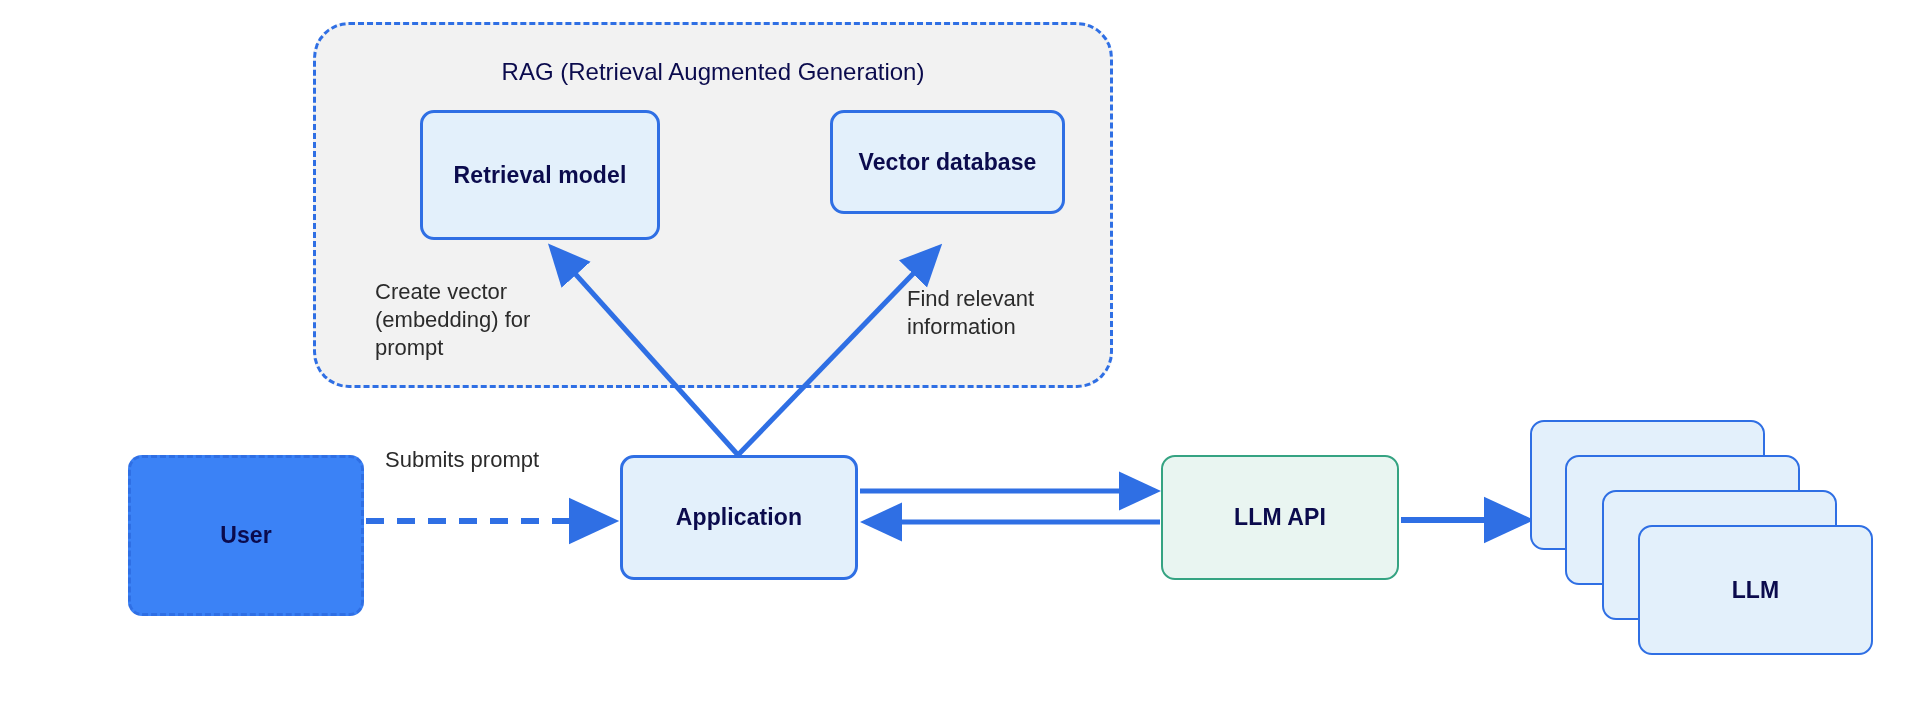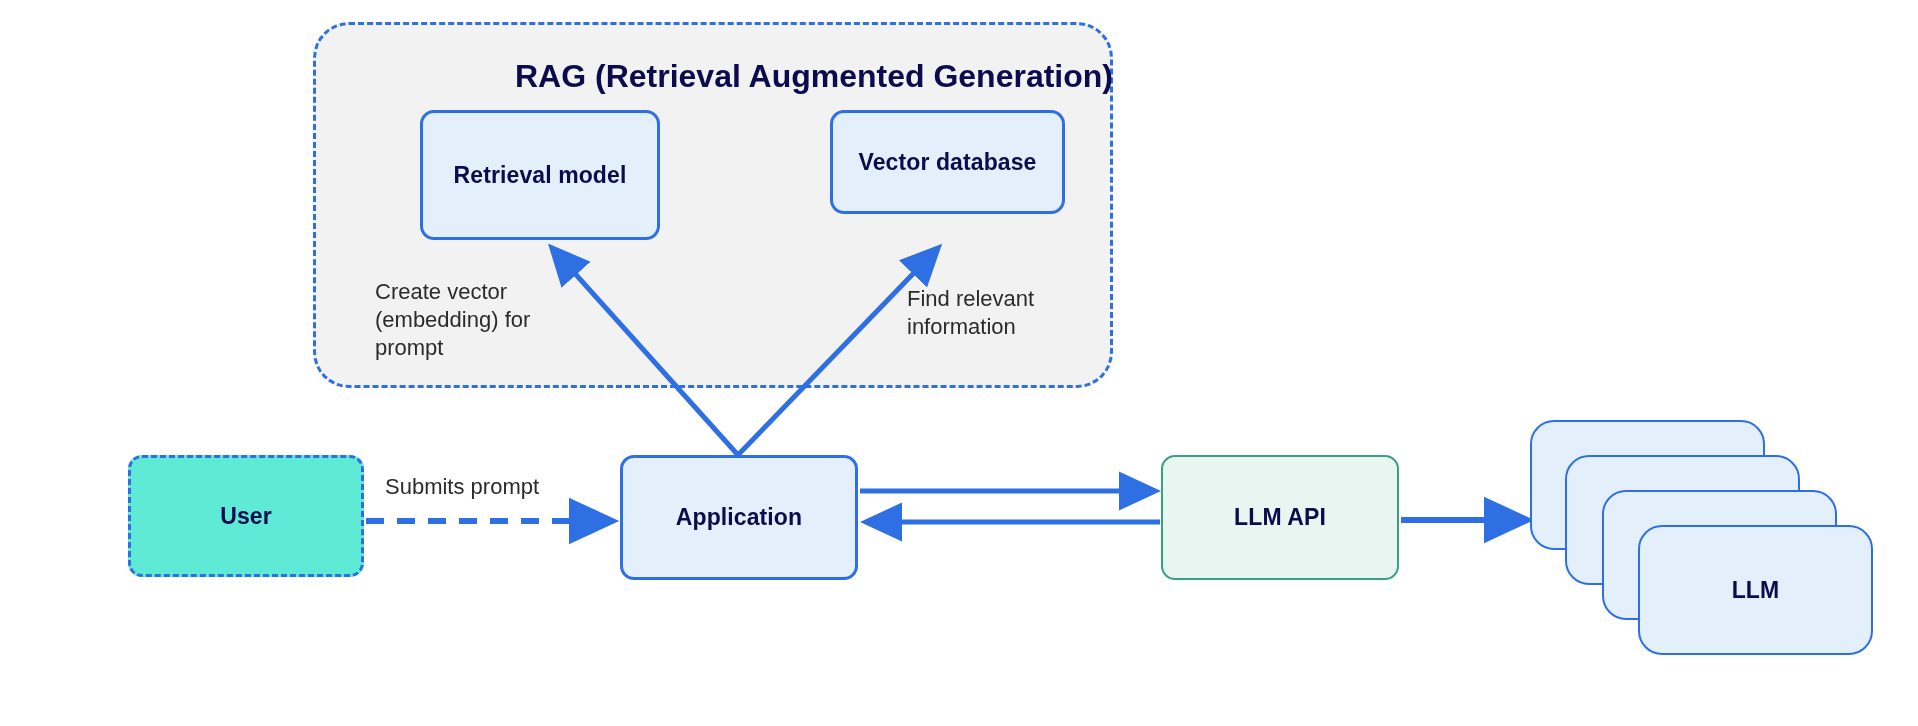--- a/index.html
+++ b/index.html
@@ -48,23 +48,23 @@
     background: #f2f2f2;
     border: 3px dashed #2f6fe4;
     border-radius: 36px;
     display: block;
   }
   #rag-title {
     position: absolute;
     left: 313px;
     top: 58px;
     width: 800px;
-    text-align: right;
-    font-weight: bold;
-    font-size: 32px;
+    text-align: center;
+    font-weight: normal;
+    font-size: 24px;
     color: #0b0b4d;
   }
   
   #retrieval-model {
     left: 420px;
     top: 110px;
     width: 240px;
     height: 130px;
     background: #e3f0fb;
     border: 3px solid #2f6fe4;
@@ -77,22 +77,22 @@
     height: 104px;
     background: #e3f0fb;
     border: 3px solid #2f6fe4;
     border-radius: 14px;
   }
   
   #user-node {
     left: 128px;
     top: 455px;
     width: 236px;
-    height: 122px;
-    background: #5eead4;
+    height: 161px;
+    background: #3b82f6;
     border: 3px dashed #2f6fe4;
     border-radius: 14px;
   }
   #application-node {
     left: 620px;
     top: 455px;
     width: 238px;
     height: 125px;
     background: #e3f0fb;
     border: 3px solid #2f6fe4;
@@ -108,40 +108,40 @@
     border-radius: 14px;
   }
   
   .llm-card {
     position: absolute;
     box-sizing: border-box;
     width: 235px;
     height: 130px;
     background: #e3f0fb;
     border: 2.5px solid #2f6fe4;
-    border-radius: 24px;
+    border-radius: 14px;
   }
   #llm-card-1 { left: 1530px; top: 420px; }
   #llm-card-2 { left: 1565px; top: 455px; }
   #llm-card-3 { left: 1602px; top: 490px; }
   #llm-card-4 {
     left: 1638px; top: 525px;
     display: flex; align-items: center; justify-content: center;
   }
   
   .edge-label {
     position: absolute;
     font-size: 22px;
     color: #2b2b2b;
     line-height: 1.28;
     white-space: pre-line;
   }
   #label-create-vector { left: 375px; top: 278px; width: 230px; }
   #label-find-relevant { left: 907px; top: 285px; width: 220px; }
-  #label-submits-prompt { left: 385px; top: 473px; }
+  #label-submits-prompt { left: 385px; top: 446px; }
   #label-send-request { left: 888px; top: 448px; }
 </style>
 </head>
 <body>
 
 <div id="canvas">
 
   <div class="node" id="rag-container"></div>
   <div id="rag-title">RAG (Retrieval Augmented Generation)</div>
 

